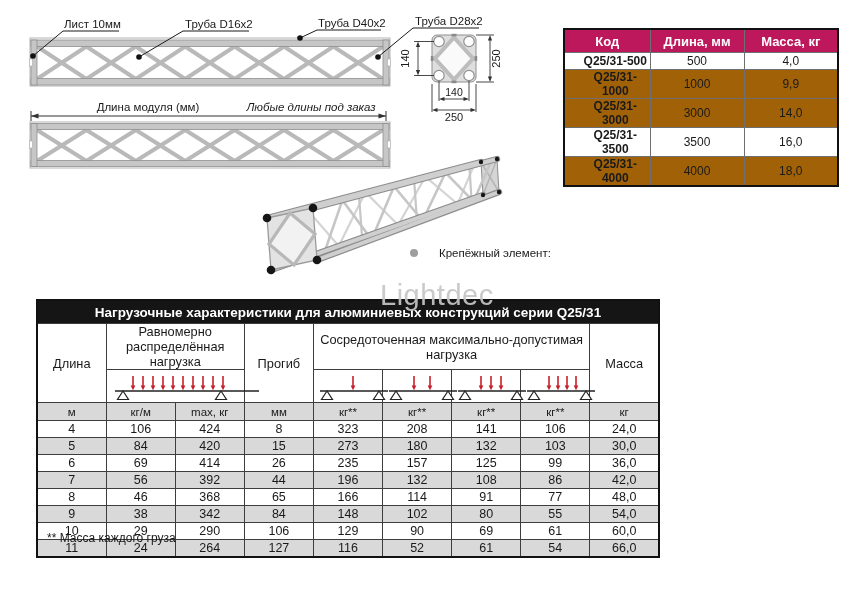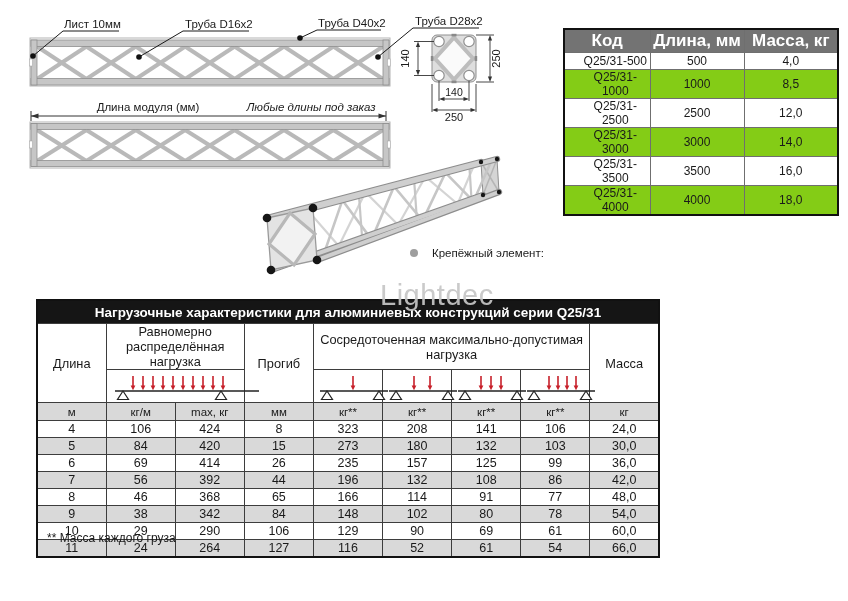--- a/index.html
+++ b/index.html
@@ -4,27 +4,27 @@
 <style>
   html,body{margin:0;padding:0;background:#fff;}
   .page{position:relative;width:848px;height:601px;background:#fff;overflow:hidden;
         font-family:"Liberation Sans","DejaVu Sans",sans-serif;color:#1a1a1a;}
   svg text{font-family:"Liberation Sans","DejaVu Sans",sans-serif;fill:#1a1a1a;}
 
   
   .size-table{position:absolute;left:563px;top:28px;width:274px;border-collapse:collapse;
               table-layout:fixed;border:2px solid #111;}
   .size-table th,.size-table td{border:1px solid #6f6f6f;text-align:center;vertical-align:middle;padding:0;}
-  .size-table th{background:#737373;color:#fff;font-size:17px;font-weight:bold;height:22px;}
+  .size-table th{background:#be185d;color:#fff;font-size:13px;font-weight:bold;height:22px;}
   .size-table td{font-size:12px;height:16px;}
-  .size-table td.code{font-weight:normal;padding-left:16px;}
-  .size-table tr.alt td{background:#84cc16;}
-
-  
-  .fastener{position:absolute;left:410px;top:246px;width:432px;display:flex;gap:14px;
+  .size-table td.code{font-weight:bold;padding-left:16px;}
+  .size-table tr.alt td{background:#a16207;}
+
+  
+  .fastener{position:absolute;left:410px;top:246px;width:432px;display:flex;gap:21px;
             font-size:11.5px;line-height:14.5px;}
   .fastener .bullet{width:8px;height:8px;border-radius:50%;background:#9e9e9e;margin-top:3px;flex:0 0 auto;}
 
   
   .watermark{position:absolute;left:380px;top:279px;font-size:29px;letter-spacing:.5px;
              color:#c6c6c6;opacity:.92;z-index:6;pointer-events:none;font-weight:400;}
 
   
   .load-table{position:absolute;left:36px;top:299px;width:624px;border-collapse:collapse;
               table-layout:fixed;border:2px solid #111;background:#fff;}
@@ -246,26 +246,21 @@
       <th>Масса, кг</th>
     </tr>
     <tr>
           <td class="code">Q25/31-500</td>
           <td>500</td>
           <td>4,0</td>
         </tr>
     <tr class="alt">
           <td class="code">Q25/31-1000</td>
           <td>1000</td>
-          <td>8,5</td>
-        </tr>
-    <tr>
-          <td class="code">Q25/31-2500</td>
-          <td>2500</td>
-          <td>12,0</td>
+          <td>9,9</td>
         </tr>
     <tr class="alt">
           <td class="code">Q25/31-3000</td>
           <td>3000</td>
           <td>14,0</td>
         </tr>
     <tr>
           <td class="code">Q25/31-3500</td>
           <td>3500</td>
           <td>16,0</td>
@@ -418,21 +413,21 @@
           <td>48,0</td>
         </tr>
     <tr class="data alt">
           <td>9</td>
           <td>38</td>
           <td>342</td>
           <td>84</td>
           <td>148</td>
           <td>102</td>
           <td>80</td>
-          <td>78</td>
+          <td>55</td>
           <td>54,0</td>
         </tr>
     <tr class="data">
           <td>10</td>
           <td>29</td>
           <td>290</td>
           <td>106</td>
           <td>129</td>
           <td>90</td>
           <td>69</td>

